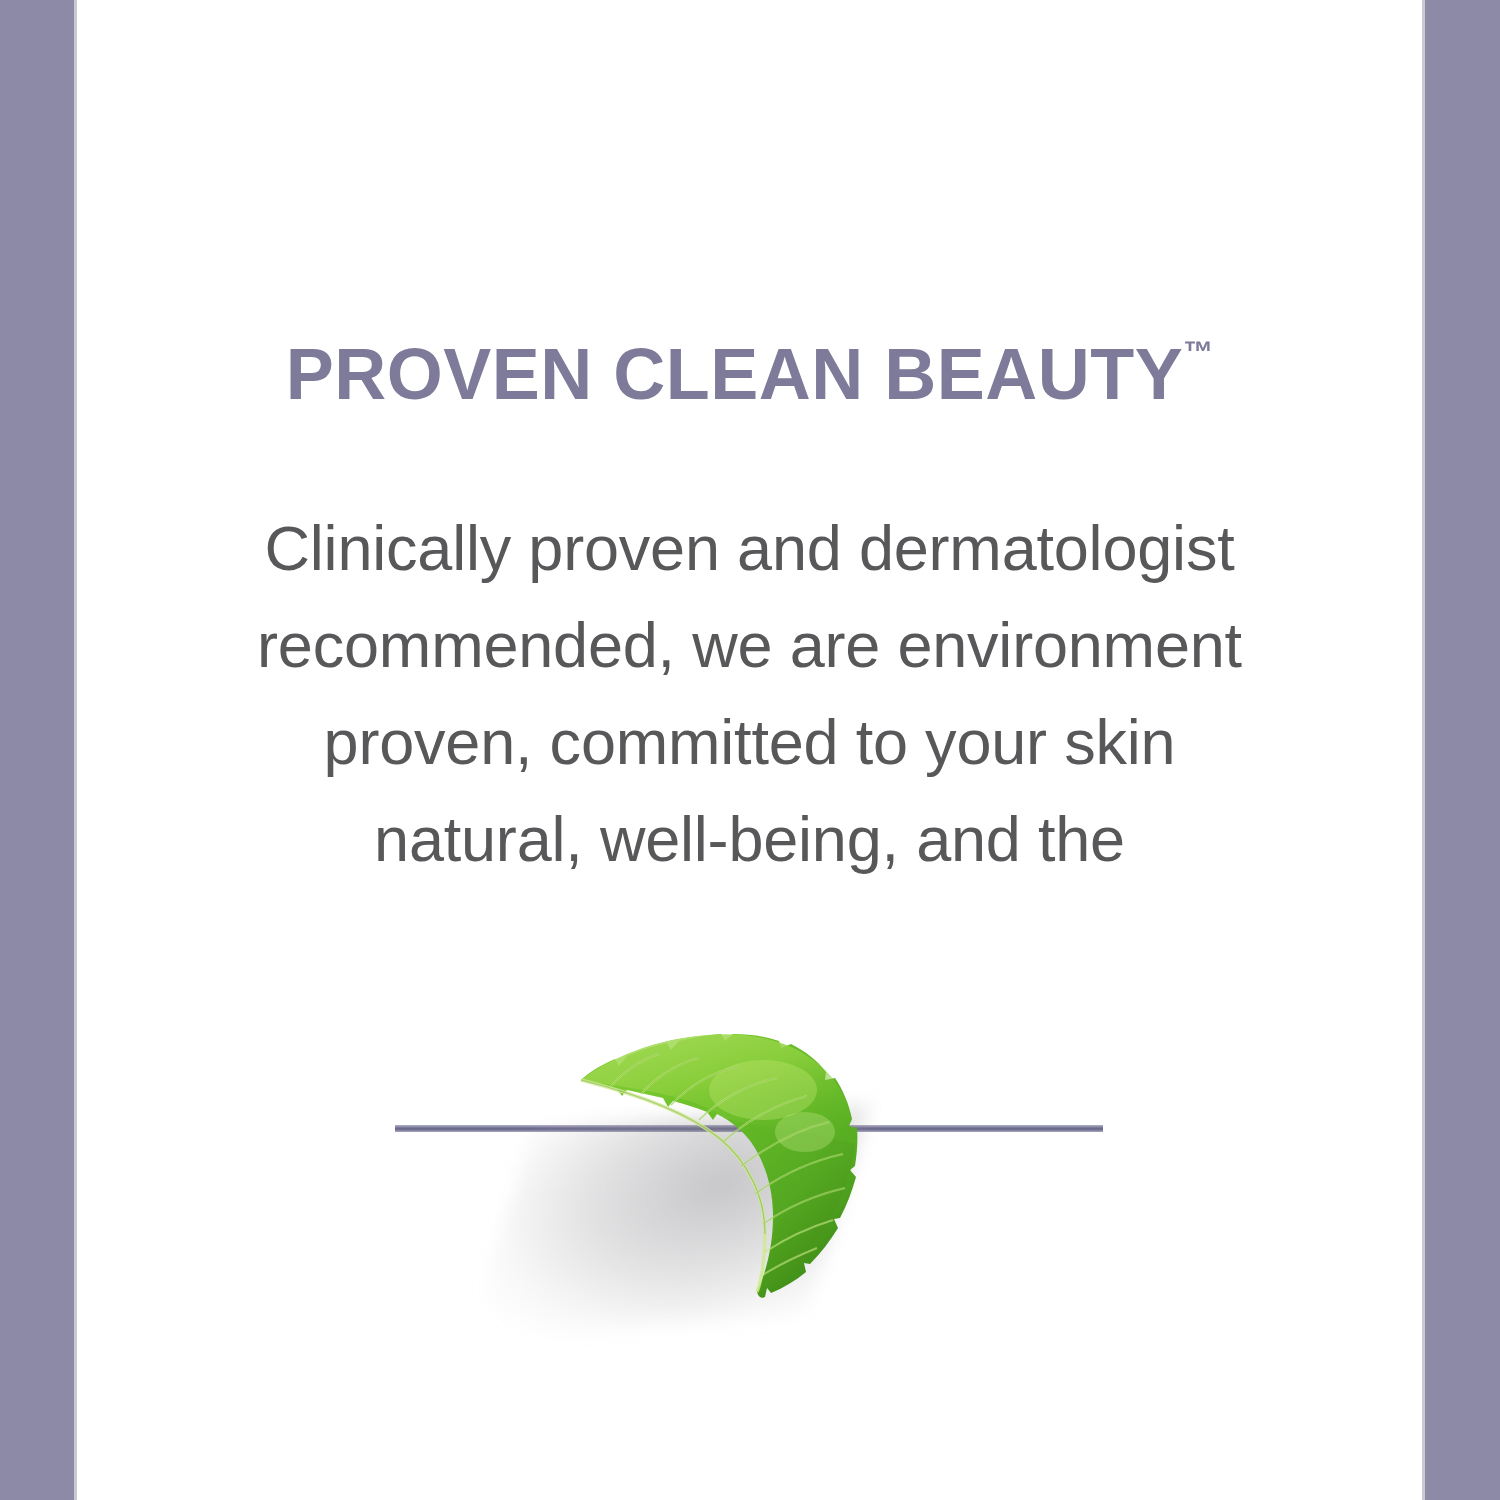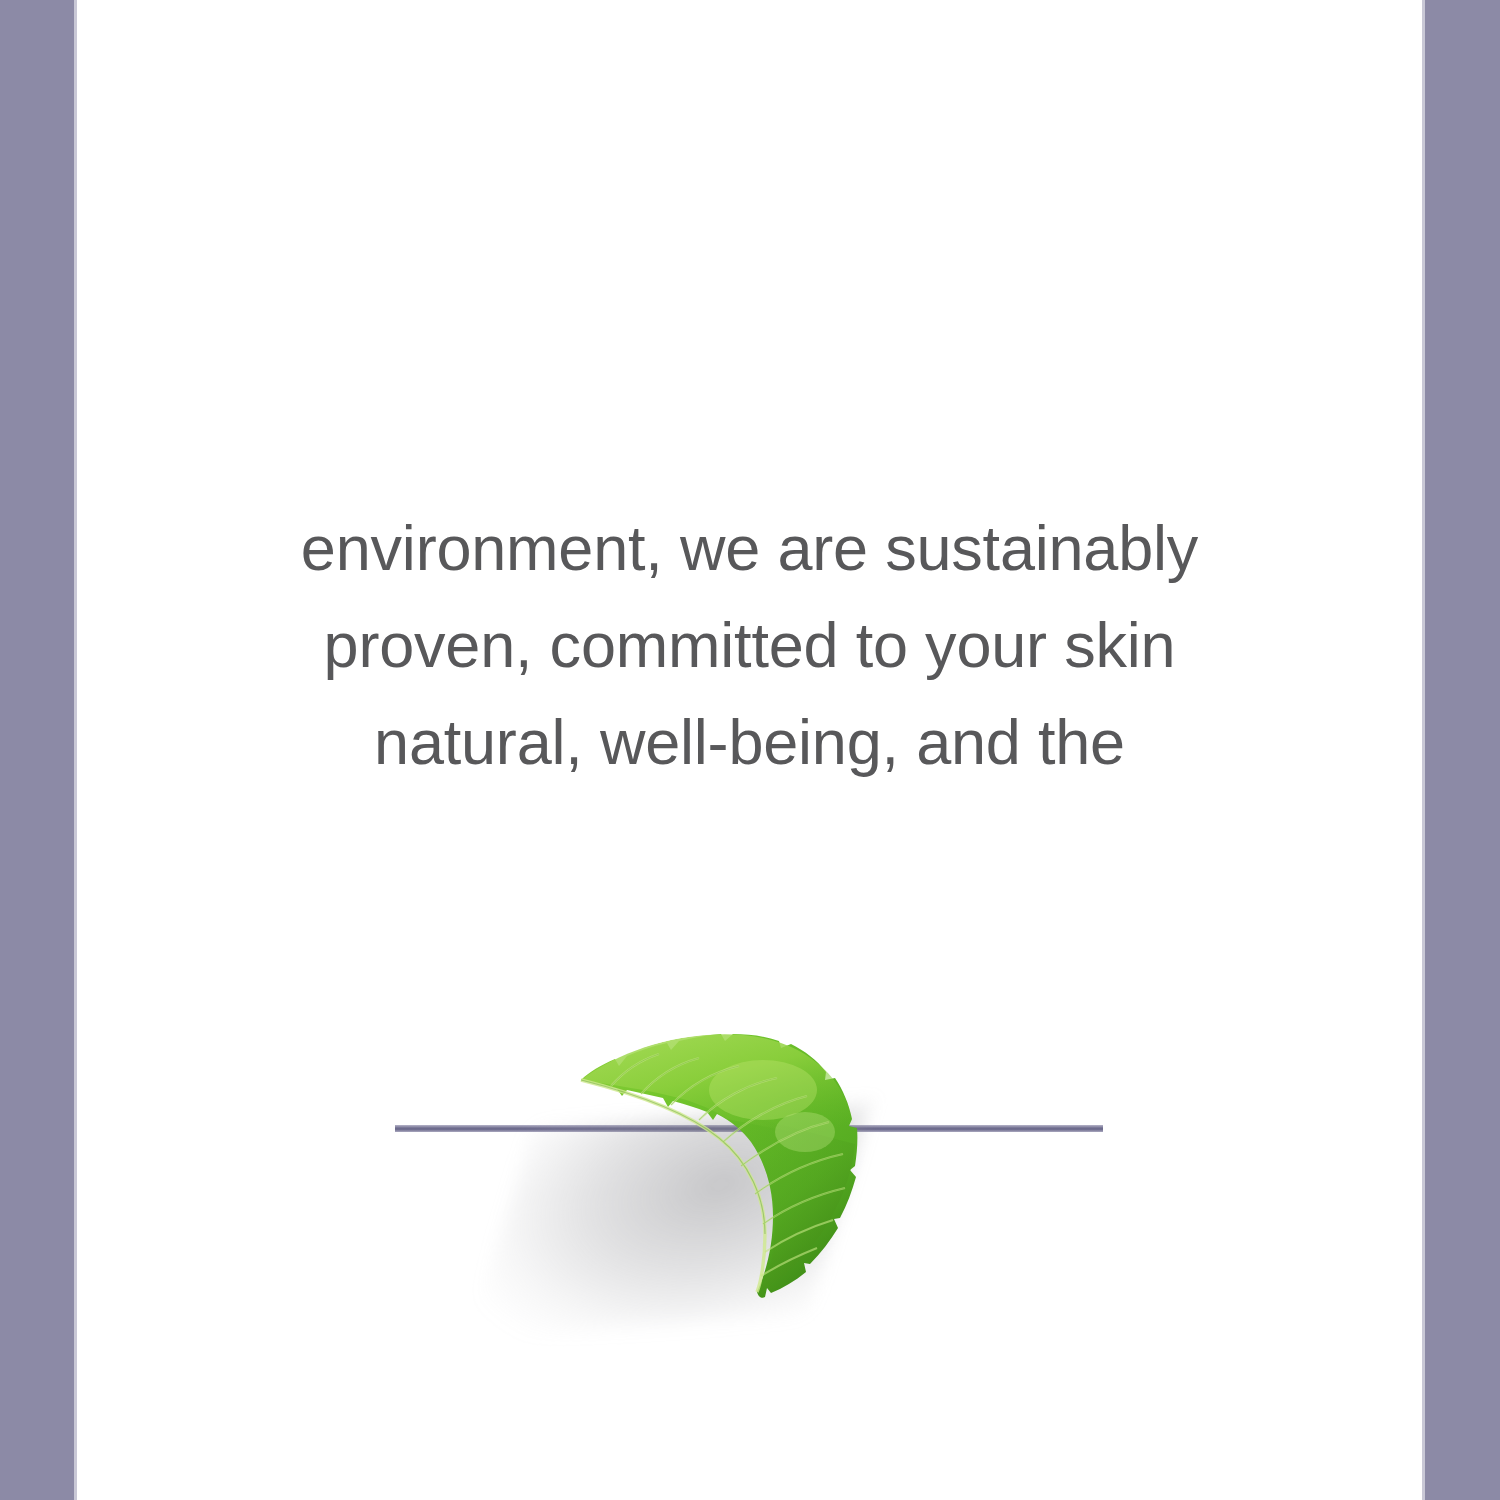--- a/index.html
+++ b/index.html
@@ -140,23 +140,25 @@
 </head>
 <body>
 
 <div class="page">
 
   <div class="side-bar left"></div>
   <div class="side-bar right"></div>
 
   <div class="content">
 
+    <h1 class="headline"><span>PROVEN CLEAN BEAUTY</span><span class="tm">™</span></h1>
 
     <p class="body-copy">
-      <span class="ln">environment, we are sustainably</span>
+      <span class="ln">Clinically proven and dermatologist</span>
+      <span class="ln">recommended, we are environment</span>
       <span class="ln">proven, committed to your skin</span>
       <span class="ln">natural, well-being, and the</span>
     </p>
 
     <div class="emblem">
 
       <div class="divider"></div>
 
       <div class="leaf-wrap">
         <div class="leaf-shadow"></div>

